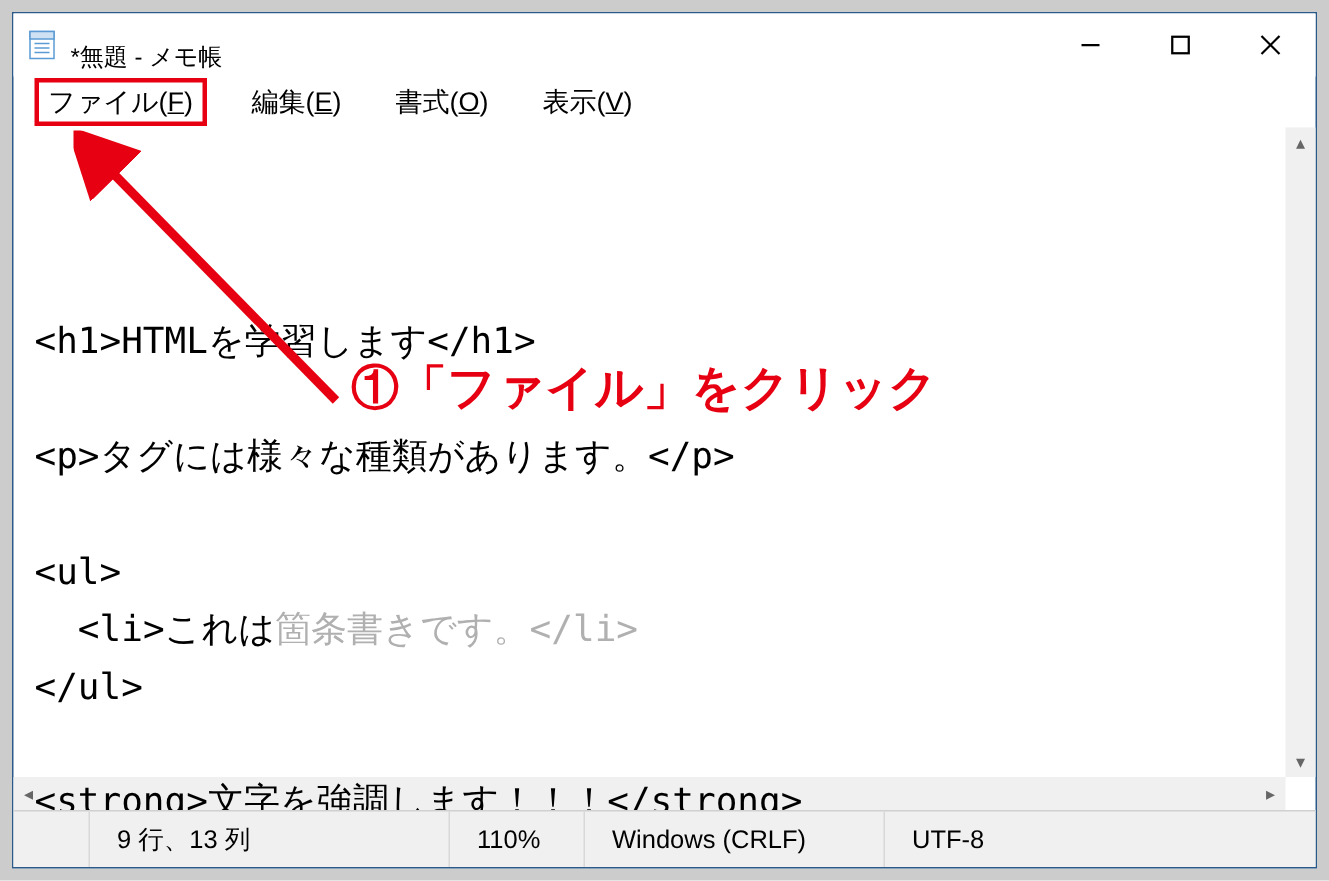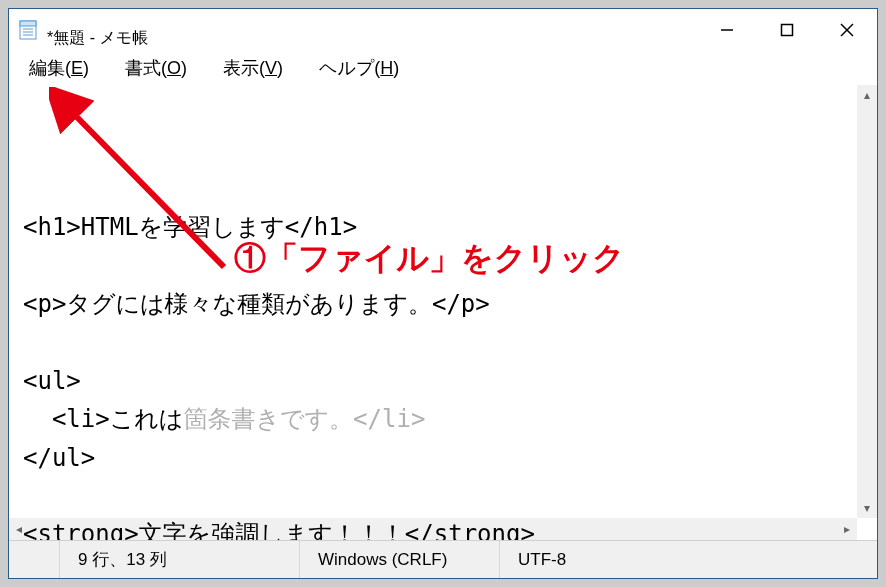--- a/index.html
+++ b/index.html
@@ -199,24 +199,24 @@
     </button>
     <button class="winctrl">
       <svg width="16" height="16" viewBox="0 0 16 16">
           <line x1="2" y1="2" x2="14" y2="14" stroke="#000" stroke-width="1.5"></line>
           <line x1="14" y1="2" x2="2" y2="14" stroke="#000" stroke-width="1.5"></line>
         </svg>
     </button>
   </div>
 
   <div class="menubar">
+    <span class="menu-item menu-file"><span>ファイル(</span><span class="underline-letter">F</span><span>)</span></span>
     <span class="menu-item"><span>編集(</span><span class="underline-letter">E</span><span>)</span></span>
     <span class="menu-item"><span>書式(</span><span class="underline-letter">O</span><span>)</span></span>
     <span class="menu-item"><span>表示(</span><span class="underline-letter">V</span><span>)</span></span>
-    <span class="menu-item"><span>ヘルプ(</span><span class="underline-letter">H</span><span>)</span></span>
   </div>
 
   <div class="editor-area">
     <div class="editor-content">
 <span>&lt;h1&gt;HTMLを学習します&lt;/h1&gt;</span>
 <span></span>
 <span>&lt;p&gt;タグには様々な種類があります。&lt;/p&gt;</span>
 <span></span>
 <span>&lt;ul&gt;</span>
 <span>  &lt;li&gt;これは</span><span class="dim-text">箇条書きです。&lt;/li&gt;</span>
@@ -232,20 +232,21 @@
   </div>
 
   <div class="hscroll">
     <div class="hscroll-arrow">◂</div>
     <div class="hscroll-arrow">▸</div>
   </div>
 
   <div class="statusbar">
     <div class="status-cell status-pad"></div>
     <div class="status-cell status-pos">9 行、13 列</div>
+    <div class="status-cell status-zoom">110%</div>
     <div class="status-cell status-enc1">Windows (CRLF)</div>
     <div class="status-cell status-enc2">UTF-8</div>
   </div>
 
   <svg class="arrow-svg" width="200" height="200">
     <defs>
       <marker id="arrowhead" markerWidth="8" markerHeight="8" refX="2" refY="4" orient="auto">
         <polygon points="0 0, 8 4, 0 8" fill="#e60012"></polygon>
       </marker>
     </defs>

